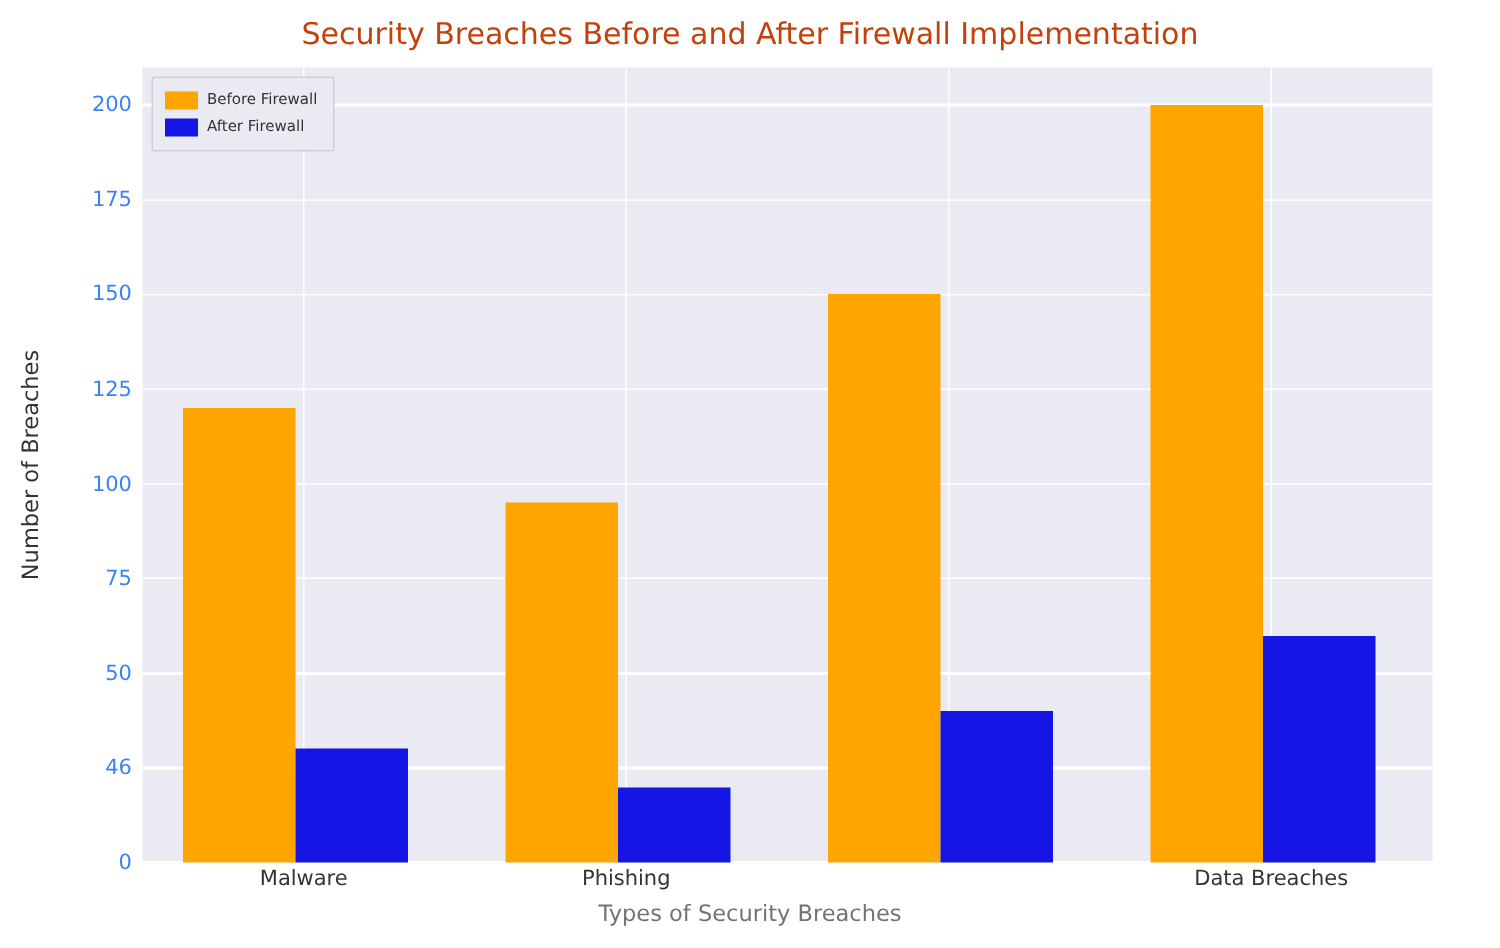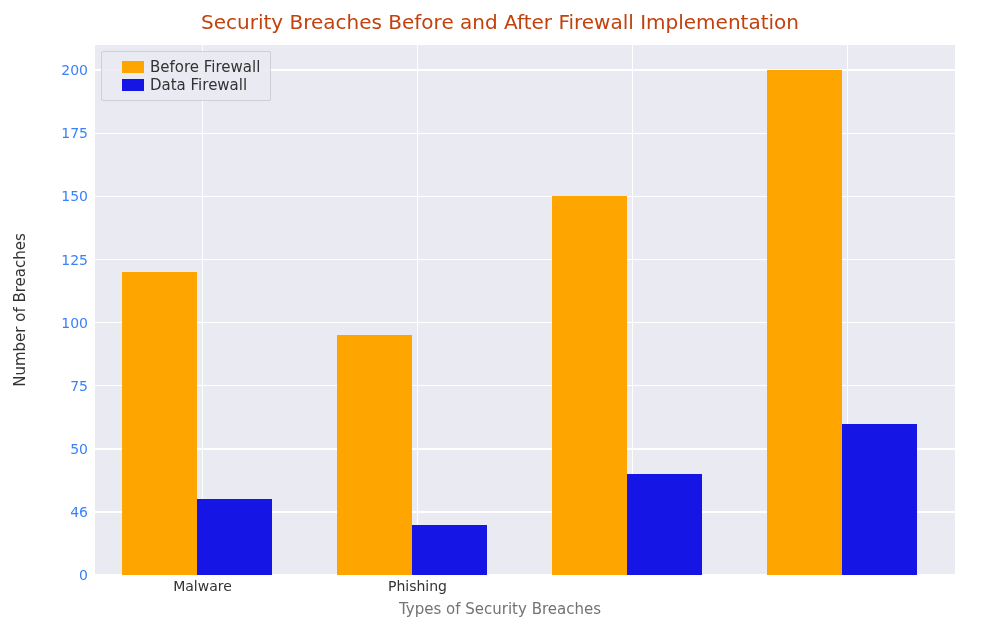--- a/index.html
+++ b/index.html
@@ -79,22 +79,22 @@
     position: absolute;
     bottom: 0;
   }
   .bar.before { background: #ffa500; }
   .bar.after  { background: #1515e6; }
   .legend {
     position: absolute;
     background: rgba(234,234,242,0.9);
     border: 1px solid #cfcfda;
     border-radius: 2px;
-    padding: 6px 10px 6px 20px;
-    font-size: 15px;
+    padding: 6px 10px 6px 8px;
+    font-size: 10px;
     color: #333;
   }
   .legend-row {
     display: flex;
     align-items: center;
     gap: 6px;
     line-height: 18px;
   }
   .legend-swatch {
     width: 22px;
@@ -134,32 +134,33 @@
       <div class="grid-v" style="left: 751.75px;"></div>
       <div class="bar before" style="width: 75.25px; height: 504.762px; left: 671.875px;"></div>
       <div class="bar after" style="width: 75.25px; height: 151.429px; left: 747.125px;"></div>
       <div class="legend" id="legend" style="left: 6px; top: 6px; z-index: 5;">
       <div class="legend-row">
         <span class="legend-swatch before"></span>
         <span>Before Firewall</span>
       </div>
       <div class="legend-row">
         <span class="legend-swatch after"></span>
-        <span>Data Firewall</span>
+        <span>After Firewall</span>
       </div>
     </div>
     </div>
 
   <div class="ylabel">Number of Breaches</div>
   <div class="xlabel">Types of Security Breaches</div>
 
 <div class="ytick-label" style="top: 575px;">0</div>
     <div class="ytick-label" style="top: 511.905px;">46</div>
     <div class="ytick-label" style="top: 448.81px;">50</div>
     <div class="ytick-label" style="top: 385.714px;">75</div>
     <div class="ytick-label" style="top: 322.619px;">100</div>
     <div class="ytick-label" style="top: 259.524px;">125</div>
     <div class="ytick-label" style="top: 196.429px;">150</div>
     <div class="ytick-label" style="top: 133.333px;">175</div>
     <div class="ytick-label" style="top: 70.2381px;">200</div>
     <div class="xtick-label" style="left: 417.5px;">Phishing</div>
     <div class="xtick-label" style="left: 202.5px;">Malware</div>
+    <div class="xtick-label" style="left: 847.5px;">Data Breaches</div>
   </div>
 
 </body></html>

